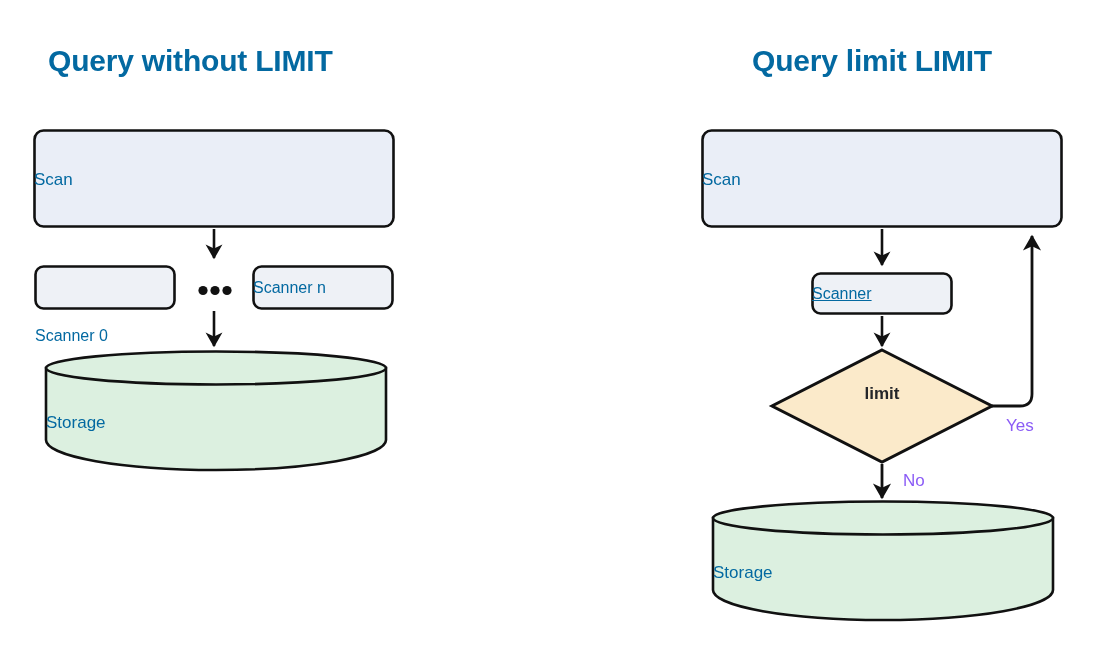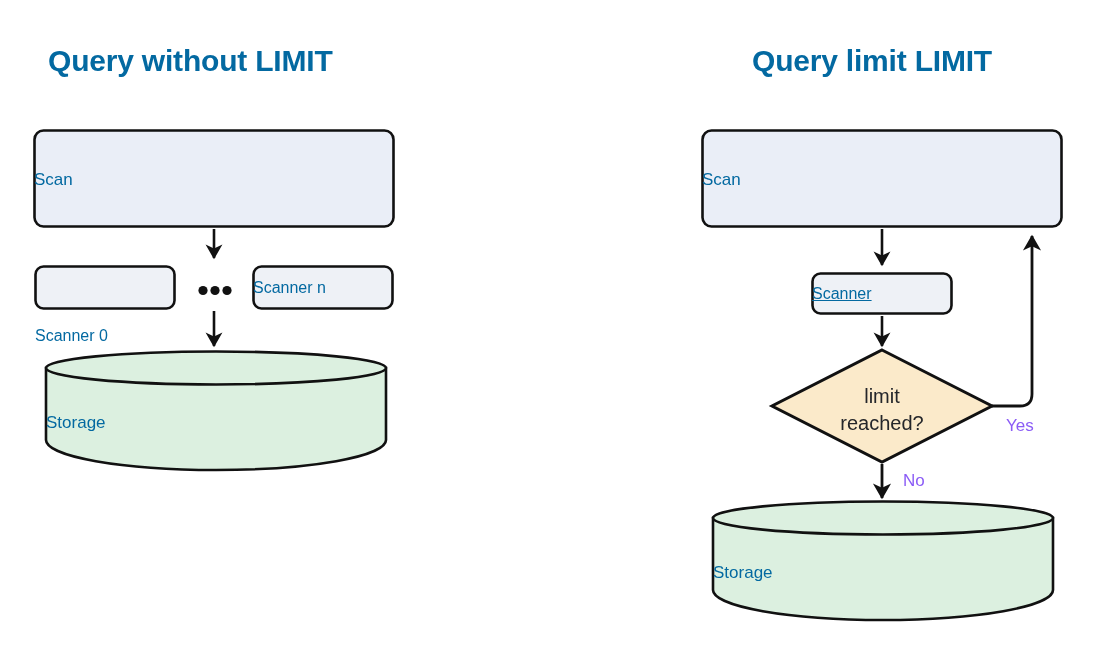--- a/index.html
+++ b/index.html
@@ -46,25 +46,26 @@
   }
   .node-label.small { font-size: 16px; }
   .edge-label {
     position: absolute;
     font-size: 17px;
     color: #8b5cf6;
     white-space: nowrap;
   }
   .diamond-label {
     position: absolute;
-    font-size: 20px;
+    font-size: 17px;
     color: #24262a;
     text-align: center;
     line-height: 1.33;
     white-space: nowrap;
+    font-weight: bold;
   }
 </style>
 </head>
 <body>
 
 <div class="canvas">
 
   <svg class="diagram" viewBox="0 0 1098 648">
     <defs>
       <marker id="arrow" viewBox="0 0 12 12" refX="9.2" refY="6" markerWidth="7.2" markerHeight="7.2" orient="auto-start-reverse">
@@ -127,21 +128,20 @@
   <div class="node-label small" style="left:253px; top:279px; width:136px;">Scanner n</div>
 
   <div class="node-label" style="left:46px; top:413px; width:340px;">Storage</div>
 
   <div class="node-label" style="left:702px; top:170px; width:360px;">Scan</div>
 
   <div class="node-label small" style="left:812px; top:285px; width:140px;text-decoration:underline;">Scanner</div>
 
   <div class="diamond-label" style="left:782px; top:383px; width:200px;">
     <div>limit</div>
-    <div>reached?</div>
   </div>
 
   <div class="edge-label" style="left:1006px; top:416px;">Yes</div>
 
   <div class="edge-label" style="left:903px; top:471px;">No</div>
 
   <div class="node-label" style="left:713px; top:563px; width:340px;">Storage</div>
 
 </div>
 

